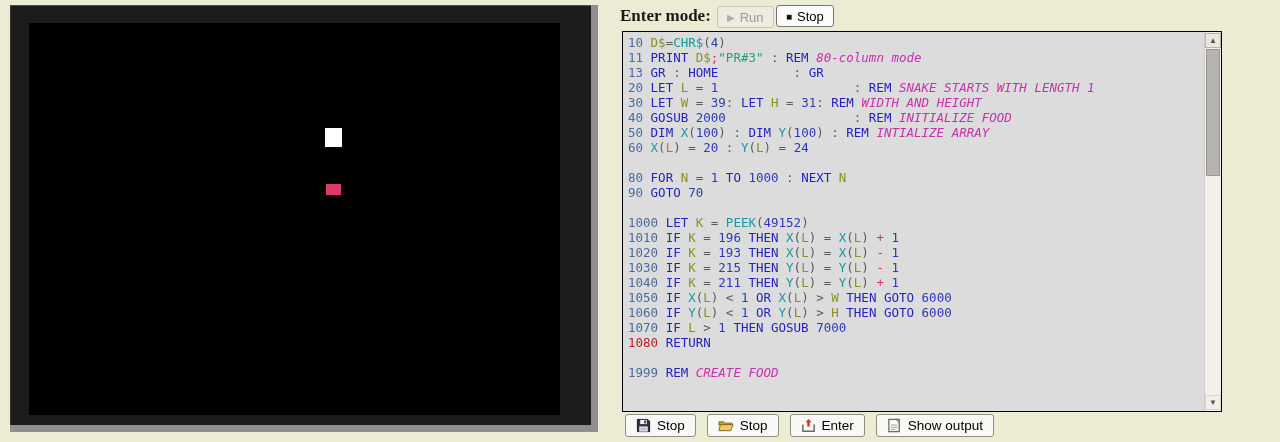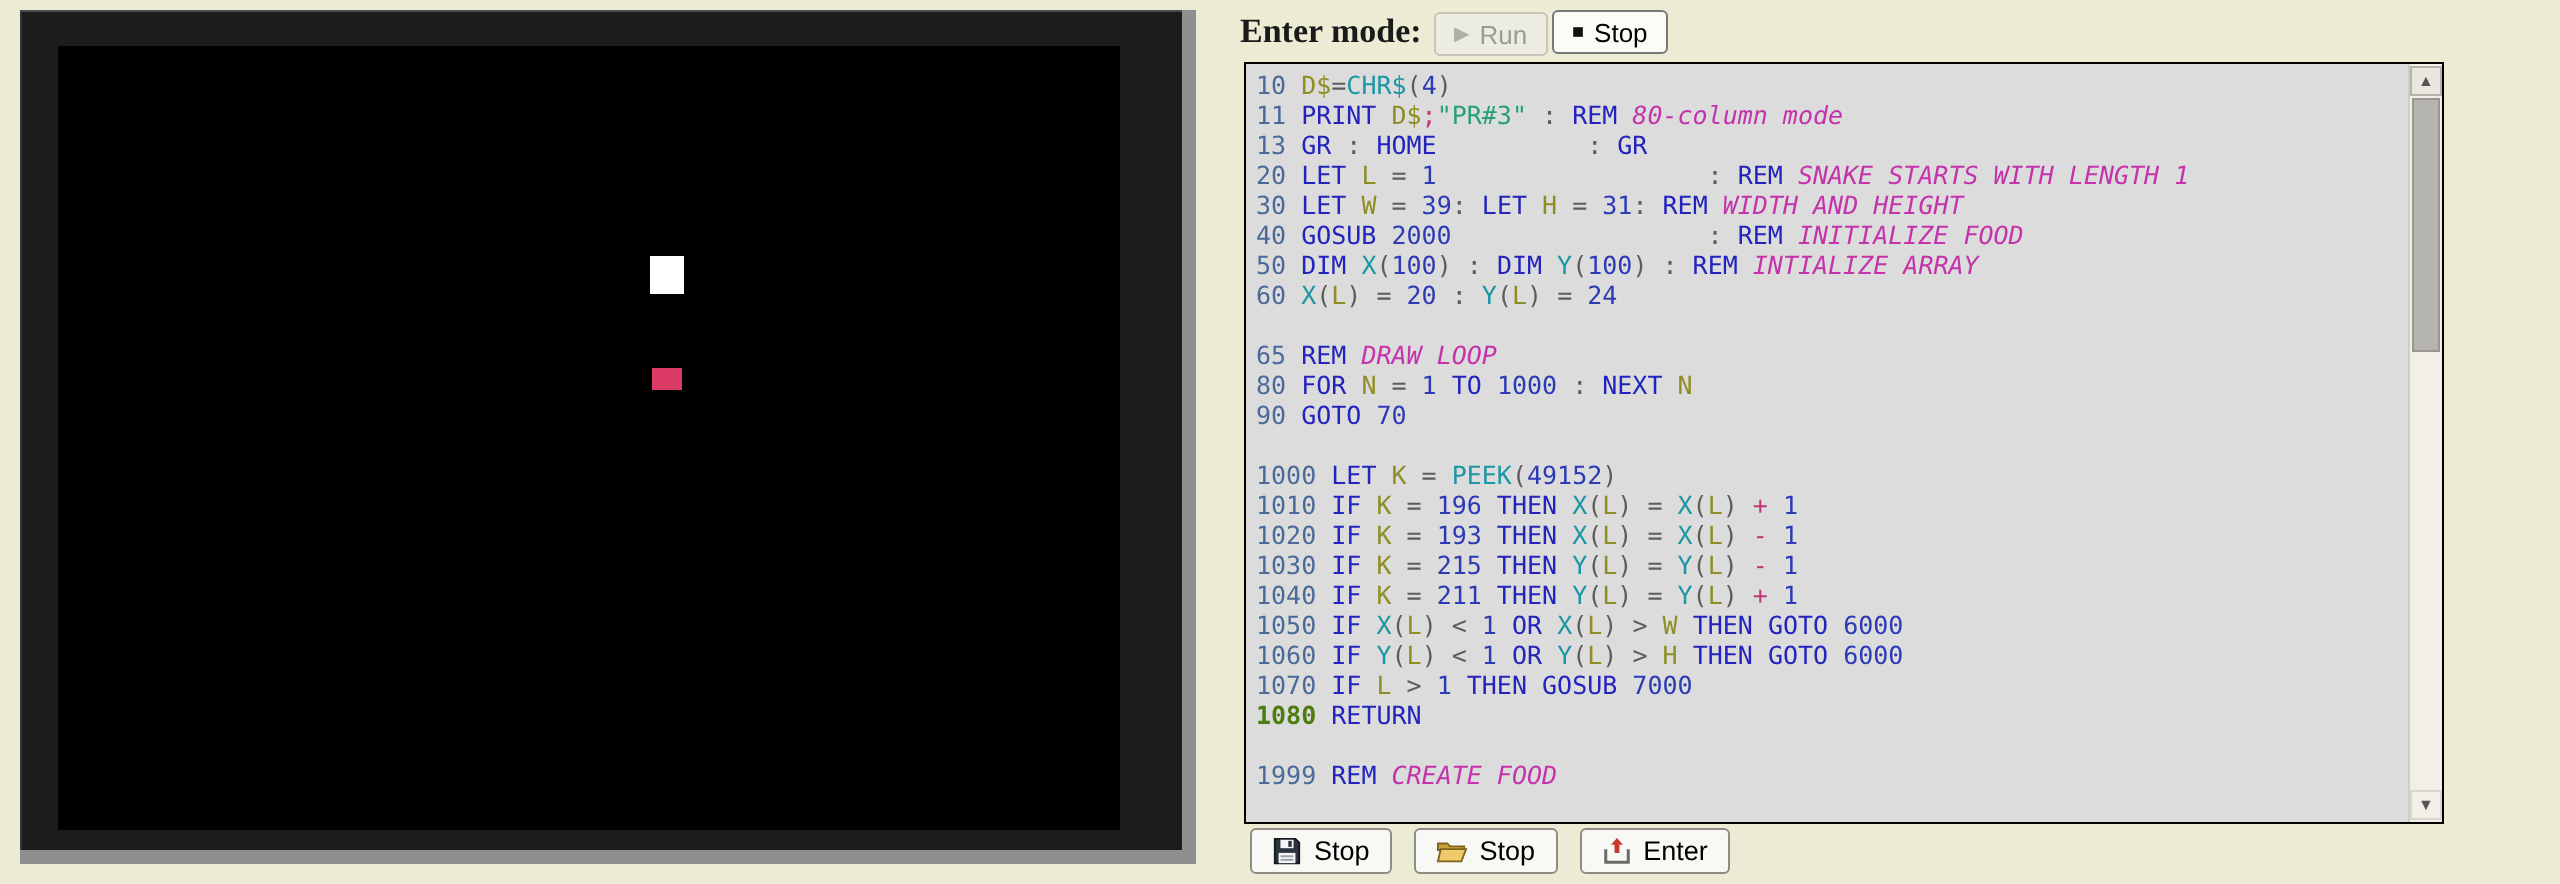--- a/index.html
+++ b/index.html
@@ -86,33 +86,32 @@
   <div class="code-lines">
       <div class="code-line"><span class="tk-ln" style="color: rgb(74, 107, 154);">10 </span><span class="tk-var" style="color: rgb(142, 142, 36);">D$</span><span class="tk-op" style="color: rgb(92, 92, 92);">=</span><span class="tk-fn" style="color: rgb(27, 150, 163);">CHR$</span><span class="tk-op" style="color: rgb(92, 92, 92);">(</span><span class="tk-num" style="color: rgb(44, 58, 181);">4</span><span class="tk-op" style="color: rgb(92, 92, 92);">)</span></div>
       <div class="code-line"><span class="tk-ln" style="color: rgb(74, 107, 154);">11 </span><span class="tk-kw" style="color: rgb(35, 35, 189);">PRINT </span><span class="tk-var" style="color: rgb(142, 142, 36);">D$</span><span class="tk-opp" style="color: rgb(194, 53, 121);">;</span><span class="tk-str" style="color: rgb(39, 160, 119);">"PR#3"</span><span class="tk-op" style="color: rgb(92, 92, 92);"> : </span><span class="tk-kw" style="color: rgb(35, 35, 189);">REM </span><span class="tk-cm" style="color: rgb(196, 51, 171); font-style: italic;">80-column mode</span></div>
       <div class="code-line"><span class="tk-ln" style="color: rgb(74, 107, 154);">13 </span><span class="tk-kw" style="color: rgb(35, 35, 189);">GR</span><span class="tk-op" style="color: rgb(92, 92, 92);"> : </span><span class="tk-kw" style="color: rgb(35, 35, 189);">HOME</span><span class="tk-op" style="color: rgb(92, 92, 92);">          : </span><span class="tk-kw" style="color: rgb(35, 35, 189);">GR</span></div>
       <div class="code-line"><span class="tk-ln" style="color: rgb(74, 107, 154);">20 </span><span class="tk-kw" style="color: rgb(35, 35, 189);">LET </span><span class="tk-var" style="color: rgb(142, 142, 36);">L</span><span class="tk-op" style="color: rgb(92, 92, 92);"> = </span><span class="tk-num" style="color: rgb(44, 58, 181);">1</span><span class="tk-op" style="color: rgb(92, 92, 92);">                  : </span><span class="tk-kw" style="color: rgb(35, 35, 189);">REM </span><span class="tk-cm" style="color: rgb(196, 51, 171); font-style: italic;">SNAKE STARTS WITH LENGTH 1</span></div>
       <div class="code-line"><span class="tk-ln" style="color: rgb(74, 107, 154);">30 </span><span class="tk-kw" style="color: rgb(35, 35, 189);">LET </span><span class="tk-var" style="color: rgb(142, 142, 36);">W</span><span class="tk-op" style="color: rgb(92, 92, 92);"> = </span><span class="tk-num" style="color: rgb(44, 58, 181);">39</span><span class="tk-op" style="color: rgb(92, 92, 92);">: </span><span class="tk-kw" style="color: rgb(35, 35, 189);">LET </span><span class="tk-var" style="color: rgb(142, 142, 36);">H</span><span class="tk-op" style="color: rgb(92, 92, 92);"> = </span><span class="tk-num" style="color: rgb(44, 58, 181);">31</span><span class="tk-op" style="color: rgb(92, 92, 92);">: </span><span class="tk-kw" style="color: rgb(35, 35, 189);">REM </span><span class="tk-cm" style="color: rgb(196, 51, 171); font-style: italic;">WIDTH AND HEIGHT</span></div>
       <div class="code-line"><span class="tk-ln" style="color: rgb(74, 107, 154);">40 </span><span class="tk-kw" style="color: rgb(35, 35, 189);">GOSUB </span><span class="tk-num" style="color: rgb(44, 58, 181);">2000</span><span class="tk-op" style="color: rgb(92, 92, 92);">                 : </span><span class="tk-kw" style="color: rgb(35, 35, 189);">REM </span><span class="tk-cm" style="color: rgb(196, 51, 171); font-style: italic;">INITIALIZE FOOD</span></div>
       <div class="code-line"><span class="tk-ln" style="color: rgb(74, 107, 154);">50 </span><span class="tk-kw" style="color: rgb(35, 35, 189);">DIM </span><span class="tk-fn" style="color: rgb(27, 150, 163);">X</span><span class="tk-op" style="color: rgb(92, 92, 92);">(</span><span class="tk-num" style="color: rgb(44, 58, 181);">100</span><span class="tk-op" style="color: rgb(92, 92, 92);">) : </span><span class="tk-kw" style="color: rgb(35, 35, 189);">DIM </span><span class="tk-fn" style="color: rgb(27, 150, 163);">Y</span><span class="tk-op" style="color: rgb(92, 92, 92);">(</span><span class="tk-num" style="color: rgb(44, 58, 181);">100</span><span class="tk-op" style="color: rgb(92, 92, 92);">) : </span><span class="tk-kw" style="color: rgb(35, 35, 189);">REM </span><span class="tk-cm" style="color: rgb(196, 51, 171); font-style: italic;">INTIALIZE ARRAY</span></div>
       <div class="code-line"><span class="tk-ln" style="color: rgb(74, 107, 154);">60 </span><span class="tk-fn" style="color: rgb(27, 150, 163);">X</span><span class="tk-op" style="color: rgb(92, 92, 92);">(</span><span class="tk-var" style="color: rgb(142, 142, 36);">L</span><span class="tk-op" style="color: rgb(92, 92, 92);">) = </span><span class="tk-num" style="color: rgb(44, 58, 181);">20</span><span class="tk-op" style="color: rgb(92, 92, 92);"> : </span><span class="tk-fn" style="color: rgb(27, 150, 163);">Y</span><span class="tk-op" style="color: rgb(92, 92, 92);">(</span><span class="tk-var" style="color: rgb(142, 142, 36);">L</span><span class="tk-op" style="color: rgb(92, 92, 92);">) = </span><span class="tk-num" style="color: rgb(44, 58, 181);">24</span></div>
       <div class="code-line"> </div>
-      <div class="code-line"><span class="tk-ln" style="color: rgb(74, 107, 154);">65 </span><span class="tk-kw" style="color: rgb(35, 35, 189);">REM </span><span class="tk-cm" style="color: rgb(196, 51, 171); font-style: italic;">DRAW LOOP</span></div>
       <div class="code-line"><span class="tk-ln" style="color: rgb(74, 107, 154);">80 </span><span class="tk-kw" style="color: rgb(35, 35, 189);">FOR </span><span class="tk-var" style="color: rgb(142, 142, 36);">N</span><span class="tk-op" style="color: rgb(92, 92, 92);"> = </span><span class="tk-num" style="color: rgb(44, 58, 181);">1</span><span class="tk-kw" style="color: rgb(35, 35, 189);"> TO </span><span class="tk-num" style="color: rgb(44, 58, 181);">1000</span><span class="tk-op" style="color: rgb(92, 92, 92);"> : </span><span class="tk-kw" style="color: rgb(35, 35, 189);">NEXT </span><span class="tk-var" style="color: rgb(142, 142, 36);">N</span></div>
       <div class="code-line"><span class="tk-ln" style="color: rgb(74, 107, 154);">90 </span><span class="tk-kw" style="color: rgb(35, 35, 189);">GOTO </span><span class="tk-num" style="color: rgb(44, 58, 181);">70</span></div>
       <div class="code-line"> </div>
       <div class="code-line"><span class="tk-ln" style="color: rgb(74, 107, 154);">1000 </span><span class="tk-kw" style="color: rgb(35, 35, 189);">LET </span><span class="tk-var" style="color: rgb(142, 142, 36);">K</span><span class="tk-op" style="color: rgb(92, 92, 92);"> = </span><span class="tk-fn" style="color: rgb(27, 150, 163);">PEEK</span><span class="tk-op" style="color: rgb(92, 92, 92);">(</span><span class="tk-num" style="color: rgb(44, 58, 181);">49152</span><span class="tk-op" style="color: rgb(92, 92, 92);">)</span></div>
       <div class="code-line"><span class="tk-ln" style="color: rgb(74, 107, 154);">1010 </span><span class="tk-kw" style="color: rgb(35, 35, 189);">IF </span><span class="tk-var" style="color: rgb(142, 142, 36);">K</span><span class="tk-op" style="color: rgb(92, 92, 92);"> = </span><span class="tk-num" style="color: rgb(44, 58, 181);">196</span><span class="tk-kw" style="color: rgb(35, 35, 189);"> THEN </span><span class="tk-fn" style="color: rgb(27, 150, 163);">X</span><span class="tk-op" style="color: rgb(92, 92, 92);">(</span><span class="tk-var" style="color: rgb(142, 142, 36);">L</span><span class="tk-op" style="color: rgb(92, 92, 92);">) = </span><span class="tk-fn" style="color: rgb(27, 150, 163);">X</span><span class="tk-op" style="color: rgb(92, 92, 92);">(</span><span class="tk-var" style="color: rgb(142, 142, 36);">L</span><span class="tk-op" style="color: rgb(92, 92, 92);">) </span><span class="tk-opp" style="color: rgb(194, 53, 121);">+</span><span class="tk-op" style="color: rgb(92, 92, 92);"> </span><span class="tk-num" style="color: rgb(44, 58, 181);">1</span></div>
       <div class="code-line"><span class="tk-ln" style="color: rgb(74, 107, 154);">1020 </span><span class="tk-kw" style="color: rgb(35, 35, 189);">IF </span><span class="tk-var" style="color: rgb(142, 142, 36);">K</span><span class="tk-op" style="color: rgb(92, 92, 92);"> = </span><span class="tk-num" style="color: rgb(44, 58, 181);">193</span><span class="tk-kw" style="color: rgb(35, 35, 189);"> THEN </span><span class="tk-fn" style="color: rgb(27, 150, 163);">X</span><span class="tk-op" style="color: rgb(92, 92, 92);">(</span><span class="tk-var" style="color: rgb(142, 142, 36);">L</span><span class="tk-op" style="color: rgb(92, 92, 92);">) = </span><span class="tk-fn" style="color: rgb(27, 150, 163);">X</span><span class="tk-op" style="color: rgb(92, 92, 92);">(</span><span class="tk-var" style="color: rgb(142, 142, 36);">L</span><span class="tk-op" style="color: rgb(92, 92, 92);">) </span><span class="tk-opp" style="color: rgb(194, 53, 121);">-</span><span class="tk-op" style="color: rgb(92, 92, 92);"> </span><span class="tk-num" style="color: rgb(44, 58, 181);">1</span></div>
       <div class="code-line"><span class="tk-ln" style="color: rgb(74, 107, 154);">1030 </span><span class="tk-kw" style="color: rgb(35, 35, 189);">IF </span><span class="tk-var" style="color: rgb(142, 142, 36);">K</span><span class="tk-op" style="color: rgb(92, 92, 92);"> = </span><span class="tk-num" style="color: rgb(44, 58, 181);">215</span><span class="tk-kw" style="color: rgb(35, 35, 189);"> THEN </span><span class="tk-fn" style="color: rgb(27, 150, 163);">Y</span><span class="tk-op" style="color: rgb(92, 92, 92);">(</span><span class="tk-var" style="color: rgb(142, 142, 36);">L</span><span class="tk-op" style="color: rgb(92, 92, 92);">) = </span><span class="tk-fn" style="color: rgb(27, 150, 163);">Y</span><span class="tk-op" style="color: rgb(92, 92, 92);">(</span><span class="tk-var" style="color: rgb(142, 142, 36);">L</span><span class="tk-op" style="color: rgb(92, 92, 92);">) </span><span class="tk-opp" style="color: rgb(194, 53, 121);">-</span><span class="tk-op" style="color: rgb(92, 92, 92);"> </span><span class="tk-num" style="color: rgb(44, 58, 181);">1</span></div>
       <div class="code-line"><span class="tk-ln" style="color: rgb(74, 107, 154);">1040 </span><span class="tk-kw" style="color: rgb(35, 35, 189);">IF </span><span class="tk-var" style="color: rgb(142, 142, 36);">K</span><span class="tk-op" style="color: rgb(92, 92, 92);"> = </span><span class="tk-num" style="color: rgb(44, 58, 181);">211</span><span class="tk-kw" style="color: rgb(35, 35, 189);"> THEN </span><span class="tk-fn" style="color: rgb(27, 150, 163);">Y</span><span class="tk-op" style="color: rgb(92, 92, 92);">(</span><span class="tk-var" style="color: rgb(142, 142, 36);">L</span><span class="tk-op" style="color: rgb(92, 92, 92);">) = </span><span class="tk-fn" style="color: rgb(27, 150, 163);">Y</span><span class="tk-op" style="color: rgb(92, 92, 92);">(</span><span class="tk-var" style="color: rgb(142, 142, 36);">L</span><span class="tk-op" style="color: rgb(92, 92, 92);">) </span><span class="tk-opp" style="color: rgb(194, 53, 121);">+</span><span class="tk-op" style="color: rgb(92, 92, 92);"> </span><span class="tk-num" style="color: rgb(44, 58, 181);">1</span></div>
       <div class="code-line"><span class="tk-ln" style="color: rgb(74, 107, 154);">1050 </span><span class="tk-kw" style="color: rgb(35, 35, 189);">IF </span><span class="tk-fn" style="color: rgb(27, 150, 163);">X</span><span class="tk-op" style="color: rgb(92, 92, 92);">(</span><span class="tk-var" style="color: rgb(142, 142, 36);">L</span><span class="tk-op" style="color: rgb(92, 92, 92);">) &lt; </span><span class="tk-num" style="color: rgb(44, 58, 181);">1</span><span class="tk-kw" style="color: rgb(35, 35, 189);"> OR </span><span class="tk-fn" style="color: rgb(27, 150, 163);">X</span><span class="tk-op" style="color: rgb(92, 92, 92);">(</span><span class="tk-var" style="color: rgb(142, 142, 36);">L</span><span class="tk-op" style="color: rgb(92, 92, 92);">) &gt; </span><span class="tk-var" style="color: rgb(142, 142, 36);">W</span><span class="tk-kw" style="color: rgb(35, 35, 189);"> THEN </span><span class="tk-kw" style="color: rgb(35, 35, 189);">GOTO </span><span class="tk-num" style="color: rgb(44, 58, 181);">6000</span></div>
       <div class="code-line"><span class="tk-ln" style="color: rgb(74, 107, 154);">1060 </span><span class="tk-kw" style="color: rgb(35, 35, 189);">IF </span><span class="tk-fn" style="color: rgb(27, 150, 163);">Y</span><span class="tk-op" style="color: rgb(92, 92, 92);">(</span><span class="tk-var" style="color: rgb(142, 142, 36);">L</span><span class="tk-op" style="color: rgb(92, 92, 92);">) &lt; </span><span class="tk-num" style="color: rgb(44, 58, 181);">1</span><span class="tk-kw" style="color: rgb(35, 35, 189);"> OR </span><span class="tk-fn" style="color: rgb(27, 150, 163);">Y</span><span class="tk-op" style="color: rgb(92, 92, 92);">(</span><span class="tk-var" style="color: rgb(142, 142, 36);">L</span><span class="tk-op" style="color: rgb(92, 92, 92);">) &gt; </span><span class="tk-var" style="color: rgb(142, 142, 36);">H</span><span class="tk-kw" style="color: rgb(35, 35, 189);"> THEN </span><span class="tk-kw" style="color: rgb(35, 35, 189);">GOTO </span><span class="tk-num" style="color: rgb(44, 58, 181);">6000</span></div>
       <div class="code-line"><span class="tk-ln" style="color: rgb(74, 107, 154);">1070 </span><span class="tk-kw" style="color: rgb(35, 35, 189);">IF </span><span class="tk-var" style="color: rgb(142, 142, 36);">L</span><span class="tk-op" style="color: rgb(92, 92, 92);"> &gt; </span><span class="tk-num" style="color: rgb(44, 58, 181);">1</span><span class="tk-kw" style="color: rgb(35, 35, 189);"> THEN </span><span class="tk-kw" style="color: rgb(35, 35, 189);">GOSUB </span><span class="tk-num" style="color: rgb(44, 58, 181);">7000</span></div>
-      <div class="code-line"><span class="tk-ln" style="color: #4d7c0f; font-weight: bold;">1080 </span><span class="tk-kw" style="color: rgb(35, 35, 189);">RETURN</span></div>
+      <div class="code-line"><span class="tk-ln" style="color: #b91c1c;">1080 </span><span class="tk-kw" style="color: rgb(35, 35, 189);">RETURN</span></div>
       <div class="code-line"> </div>
       <div class="code-line"><span class="tk-ln" style="color: rgb(74, 107, 154);">1999 </span><span class="tk-kw" style="color: rgb(35, 35, 189);">REM </span><span class="tk-cm" style="color: rgb(196, 51, 171); font-style: italic;">CREATE FOOD</span></div>
     </div>
   <div class="sbar">
     <div class="sb-btn sb-up">
       <span>▲</span>
     </div>
     <div class="sb-thumb"></div>
     <div class="sb-btn sb-down">
       <span>▼</span>
@@ -142,13 +141,23 @@
   </button>
 
   <button class="fbtn">
     <svg width="15" height="15" viewBox="0 0 16 16">
       <path d="M2 7 v7 h12 V7" fill="none" stroke="#6a6a6a" stroke-width="1.6"></path>
       <path d="M8 1 l3.2 3.6 h-1.9 v4.4 h-2.6 V4.6 H4.8 z" fill="#c63a2e"></path>
     </svg>
     <span>Enter</span>
   </button>
 
+  <button class="fbtn">
+    <svg width="15" height="15" viewBox="0 0 16 16">
+      <rect x="2" y="1.5" width="11" height="13" fill="#fdfdfd" stroke="#6a6a6a" stroke-width="1.4"></rect>
+      <path d="M9.5 1.5 L13 5 V1.5 z" fill="#c9c9c9" stroke="#6a6a6a" stroke-width="1"></path>
+      <rect x="4.2" y="7" width="6.8" height="1" fill="#9a9a9a"></rect>
+      <rect x="4.2" y="9.3" width="6.8" height="1" fill="#9a9a9a"></rect>
+      <rect x="4.2" y="11.6" width="4.5" height="1" fill="#9a9a9a"></rect>
+    </svg>
+    <span>Show output</span>
+  </button>
 </div>
 
 </body></html>

